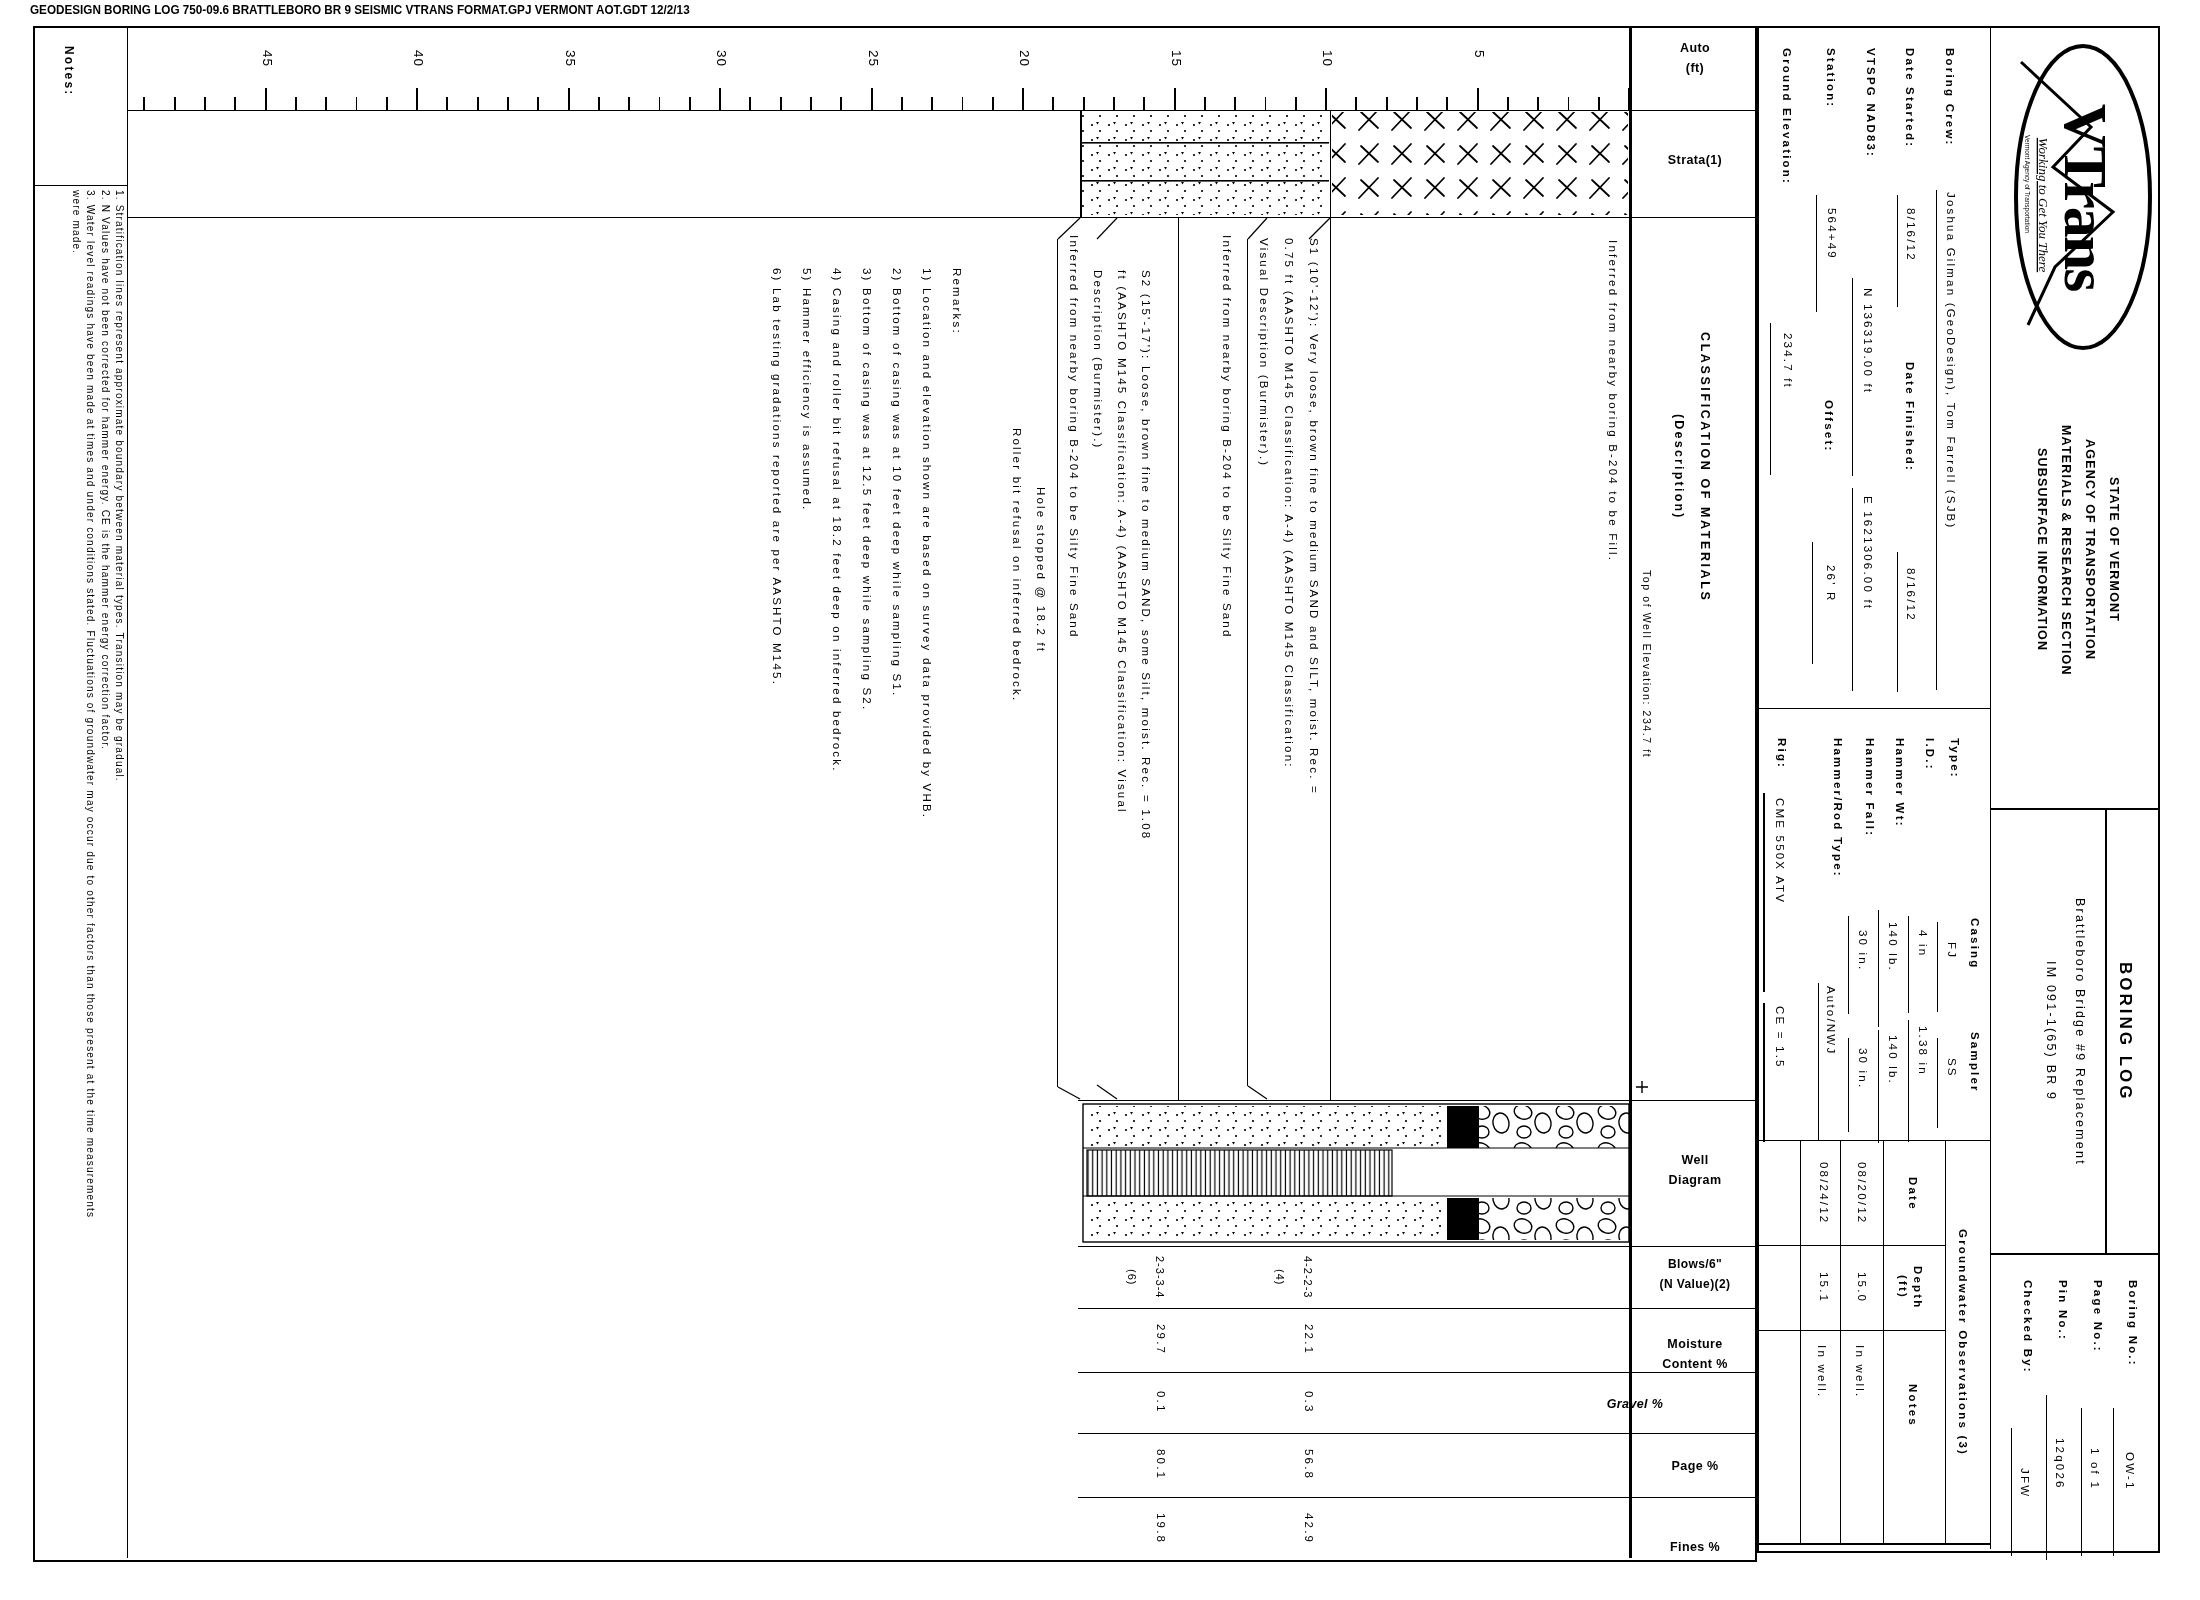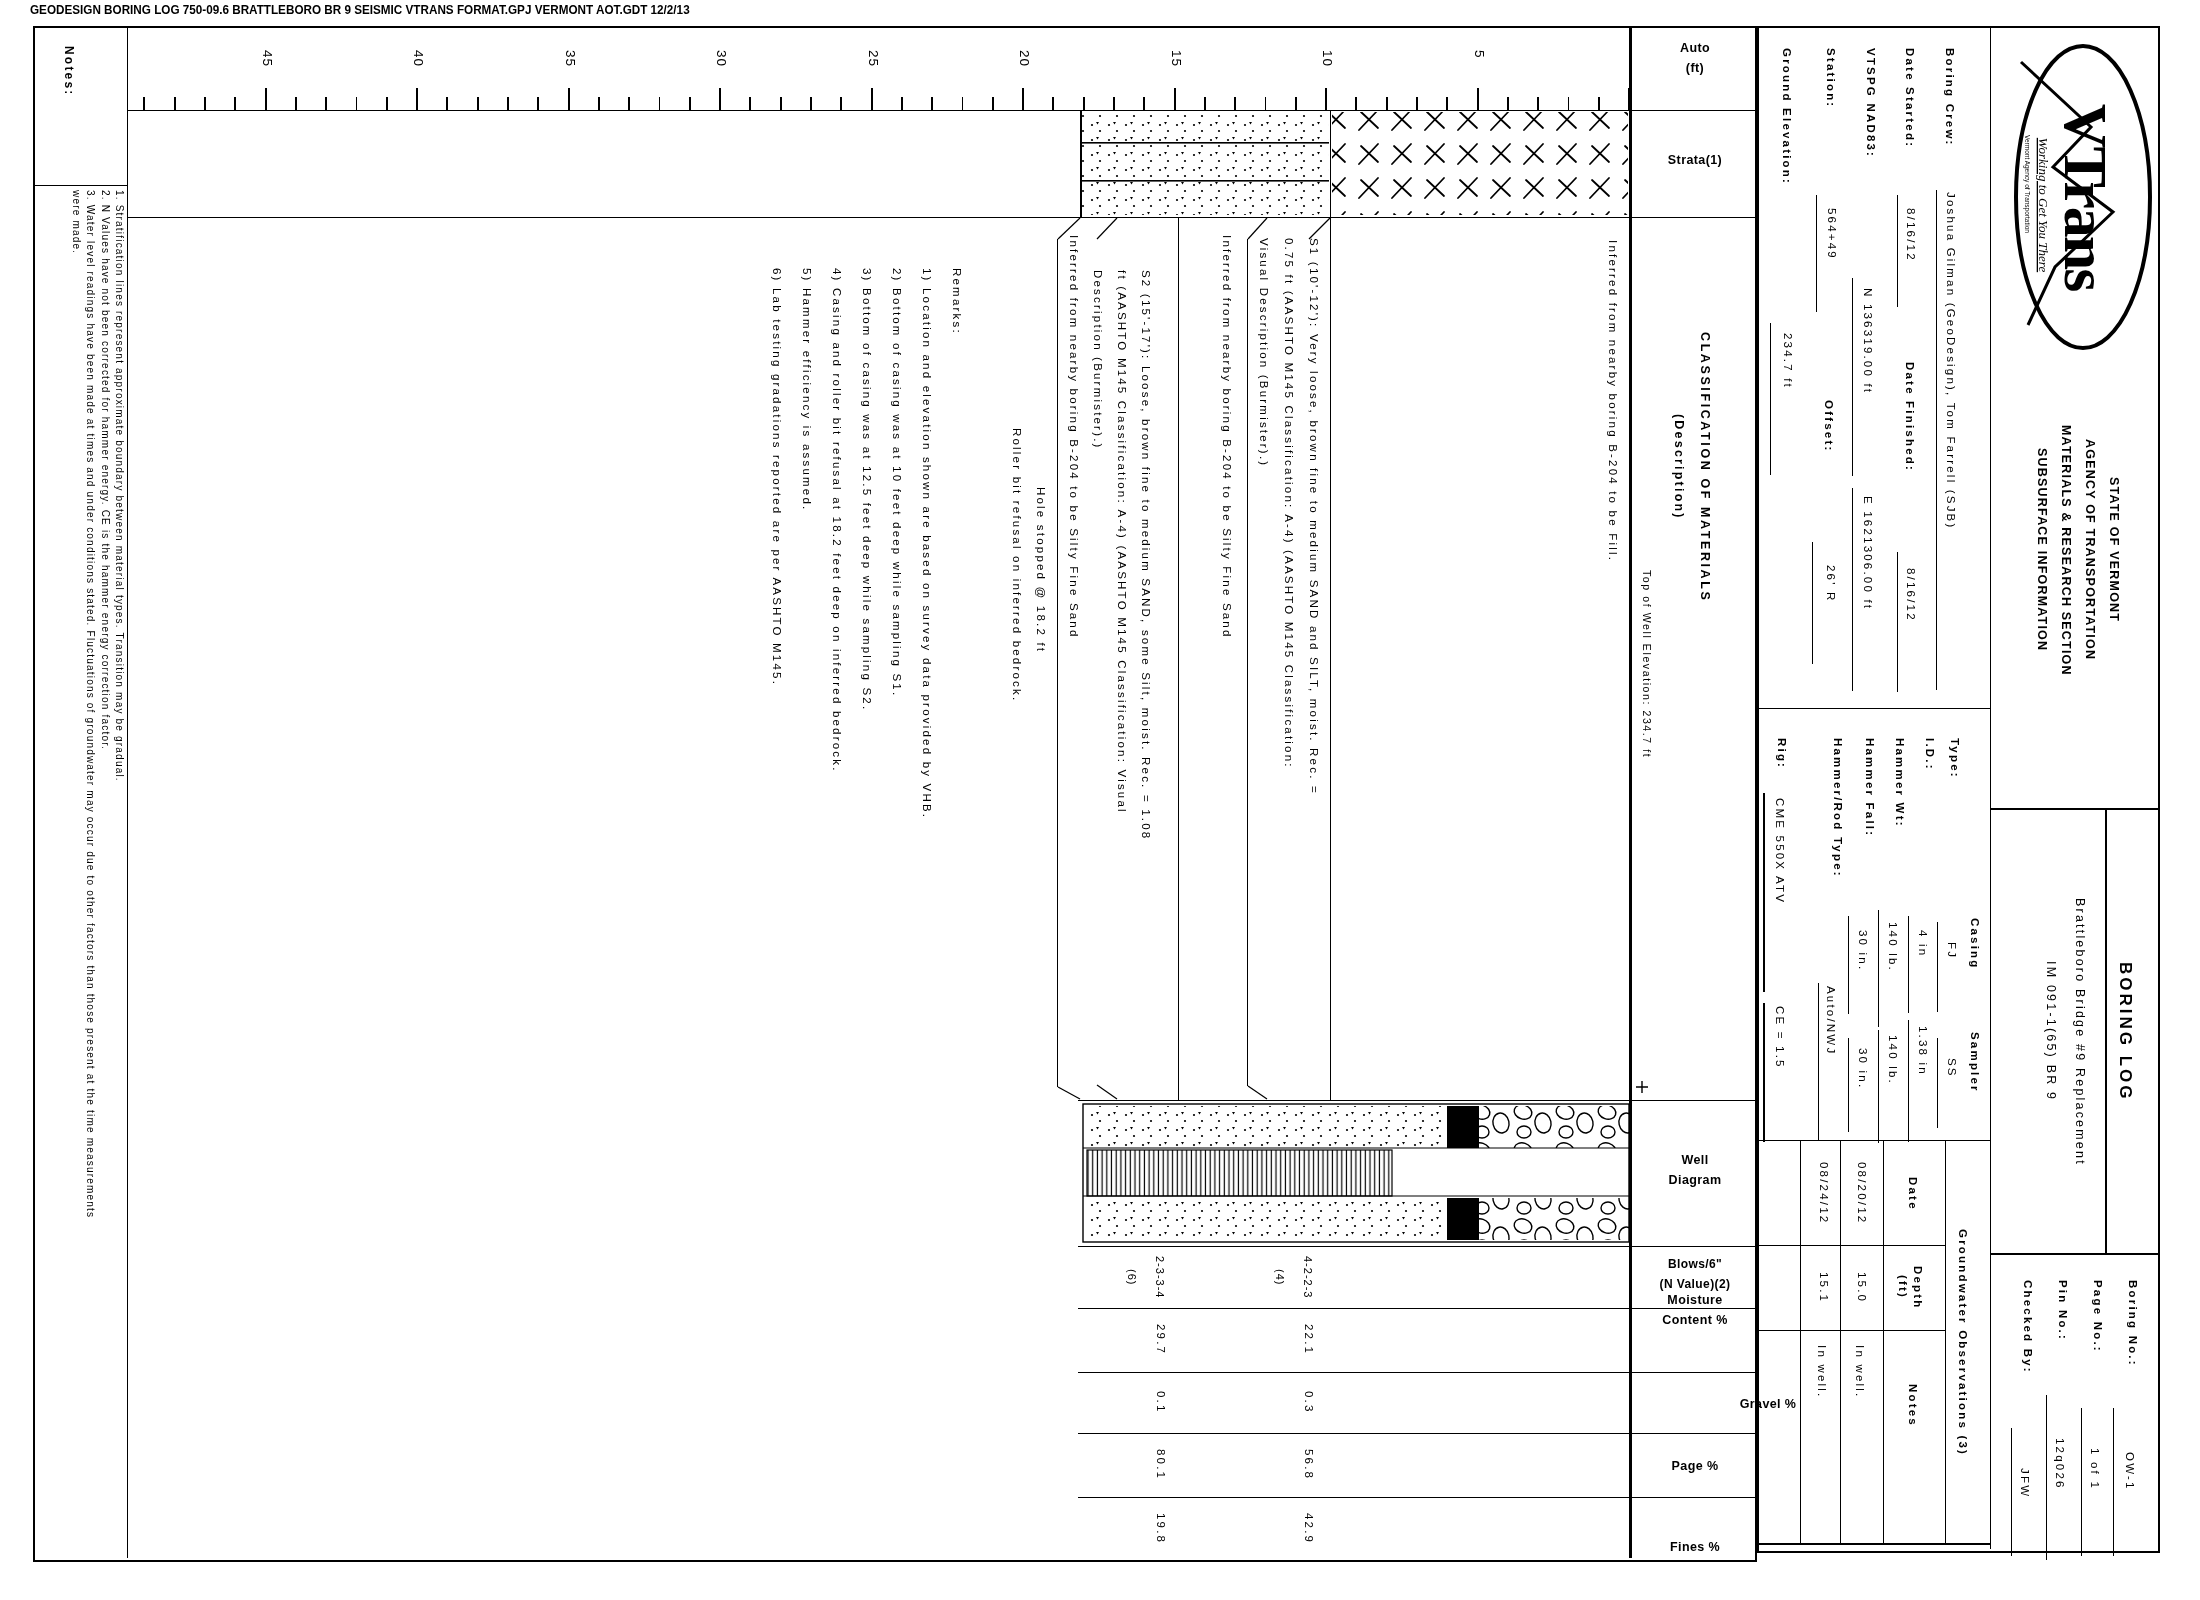--- a/index.html
+++ b/index.html
@@ -126,23 +126,23 @@
     <path d="M1636,1087 h12 M1642,1081 v12" stroke="#000" stroke-width="1.4"></path>
   </svg>
 
   <div class="hc" style="left:1633px;top:38px;width:124px;">Auto
 (ft)</div>
   <div class="hc" style="left:1633px;top:150px;width:124px;">Strata(1)</div>
   <div class="hc" style="left:1633px;top:1150px;width:124px;">Well
 Diagram</div>
   <div class="hc" style="left:1633px;top:1254px;width:124px;font-size:12px;">Blows/6"
 (N Value)(2)</div>
-  <div class="hc" style="left:1633px;top:1290px;width:124px;">Moisture
+  <div class="hc" style="left:1633px;top:1334px;width:124px;">Moisture
 Content %</div>
-  <div class="hc" style="left:1706px;top:1394px;width:124px;">Gravel %</div>
+  <div class="hc" style="left:1573px;top:1394px;width:124px;font-style:italic;">Gravel %</div>
   <div class="hc" style="left:1633px;top:1456px;width:124px;">Page %</div>
   <div class="hc" style="left:1633px;top:1521px;width:124px;margin-top:16px;">Fines %</div>
   <div class="v b" style="left:1694px;top:217px;height:500px;text-align:center;font-size:12.5px;letter-spacing:2.6px;">CLASSIFICATION OF MATERIALS</div>
   <div class="v b" style="left:1668px;top:217px;height:500px;text-align:center;font-size:12.5px;">(Description)</div>
   <div class="v" style="left:1636px;top:570px;font-size:10.5px;letter-spacing:1.6px;">Top of Well Elevation:  234.7 ft</div>
 
   <div class="v b" style="left:58px;top:46px;font-size:12px;">Notes:</div>
   <div class="v small" style="left:68px;top:190px;line-height:14.5px;">1. Stratification lines represent approximate boundary between material types. Transition may be gradual.
 2. N Values have not been corrected for hammer energy. CE is the hammer energy correction factor.
 3. Water level readings have been made at times and under conditions stated. Fluctuations of groundwater may occur due to other factors than those present at the time measurements

